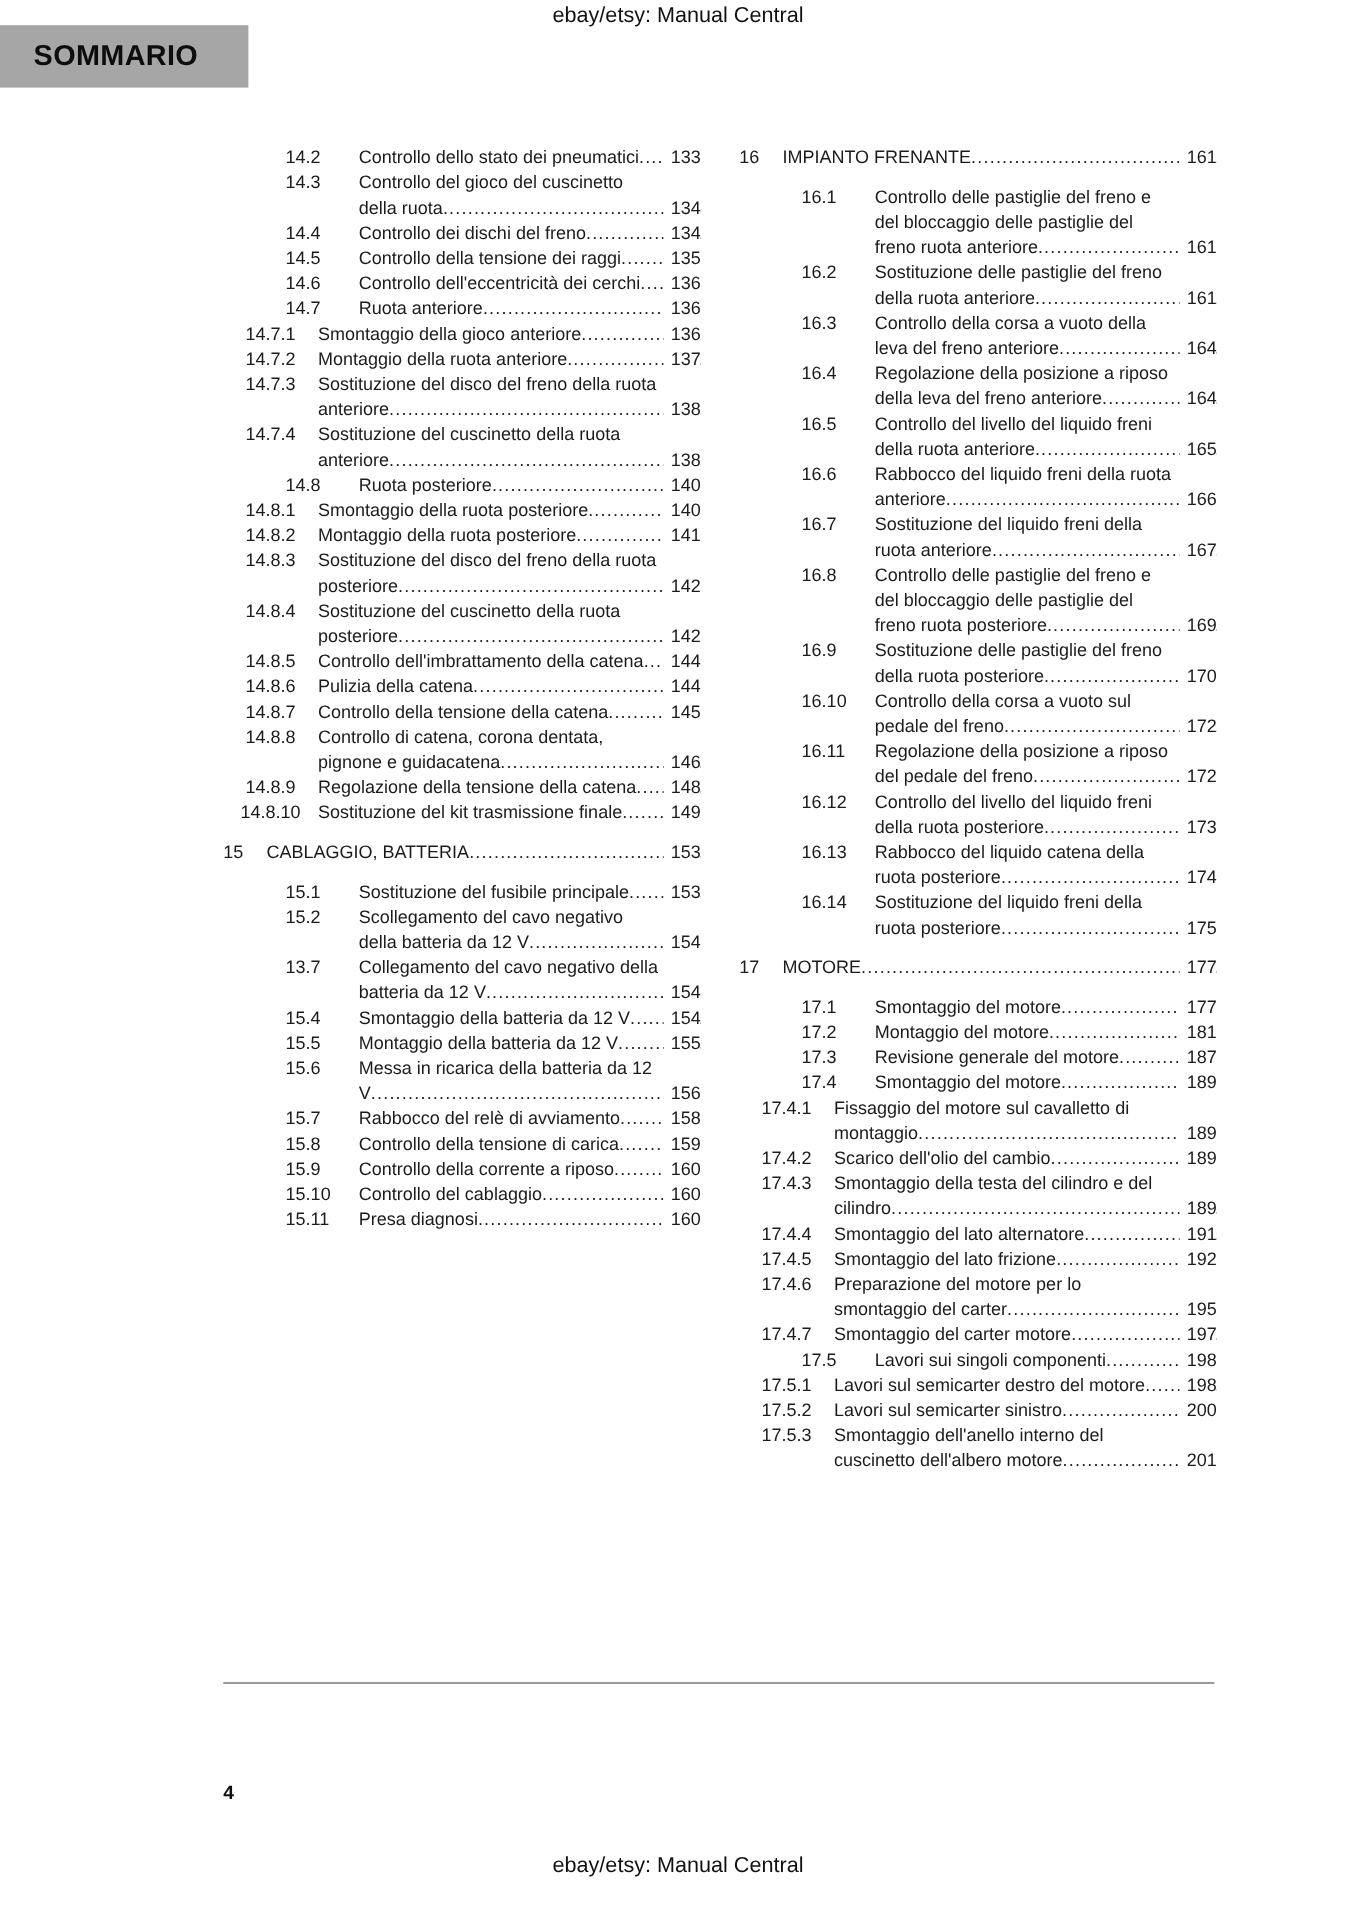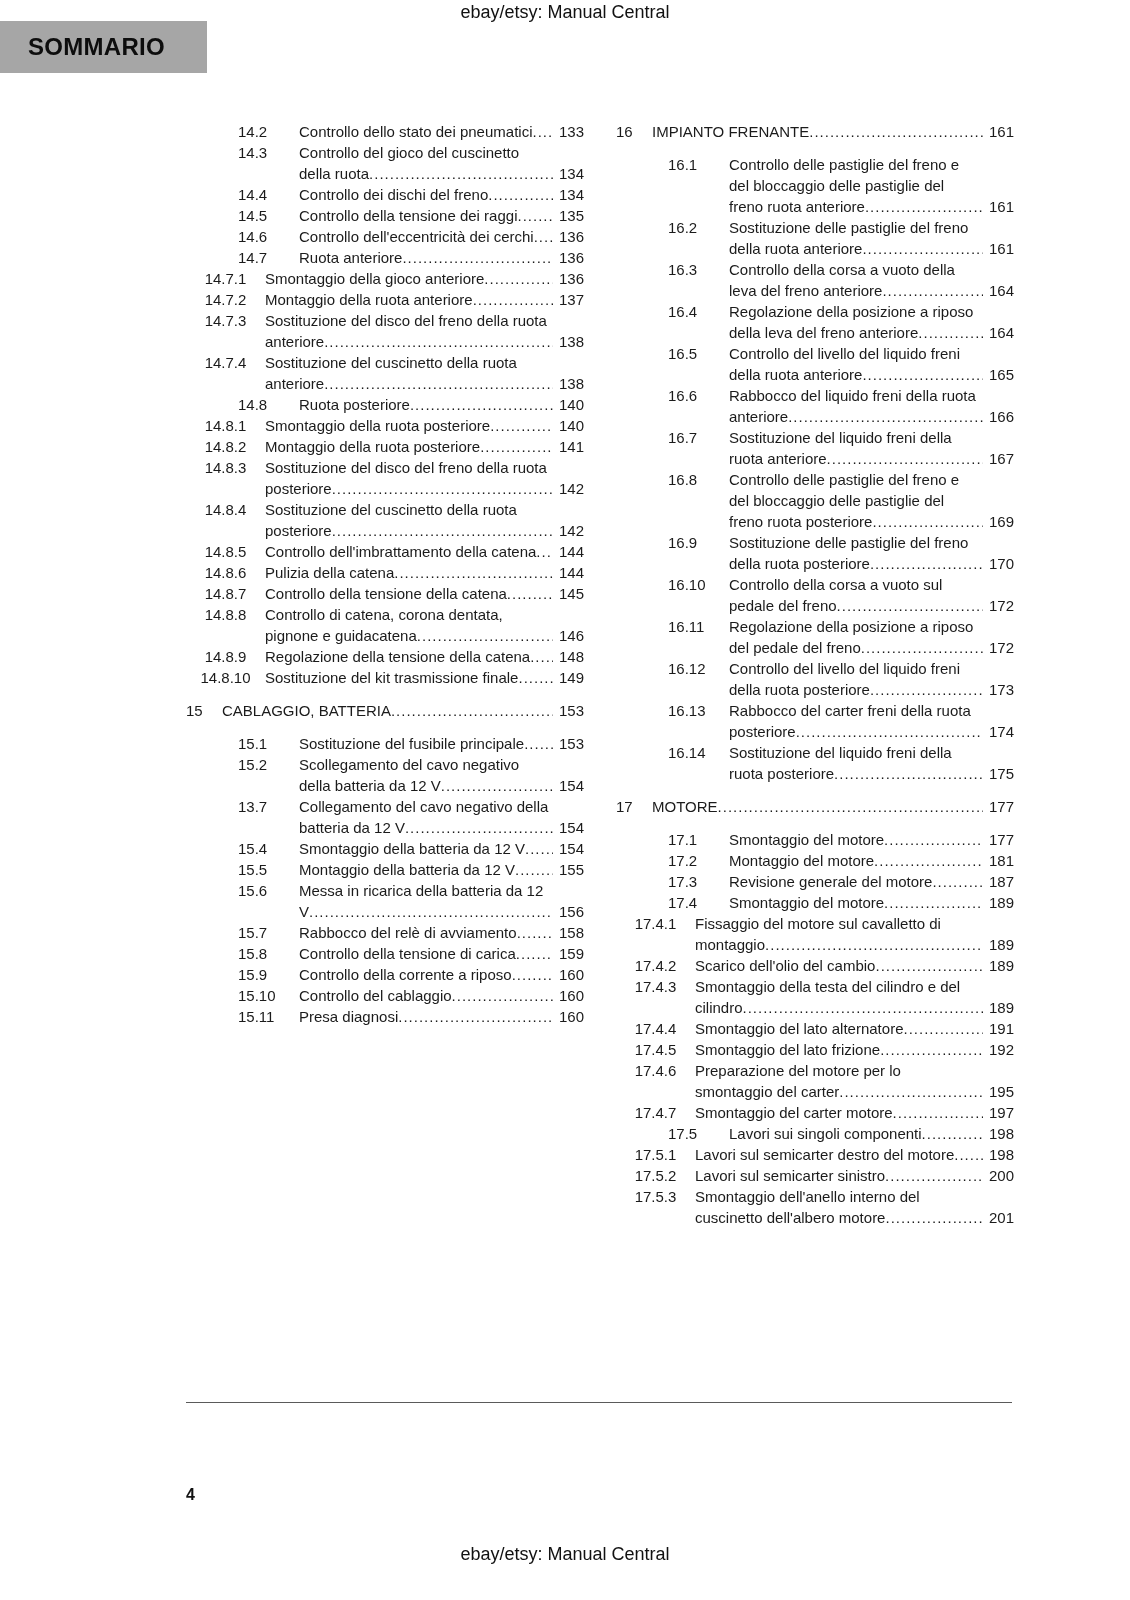--- a/index.html
+++ b/index.html
@@ -258,21 +258,21 @@
       <div class="entry lvl1">
         <span class="num">16.11</span>
         <span class="body"><span class="title">Regolazione della posizione a riposo del pedale del freno</span><span class="page">172</span></span>
       </div>
       <div class="entry lvl1">
         <span class="num">16.12</span>
         <span class="body"><span class="title">Controllo del livello del liquido freni della ruota posteriore</span><span class="page">173</span></span>
       </div>
       <div class="entry lvl1">
         <span class="num">16.13</span>
-        <span class="body"><span class="title">Rabbocco del carter freni della ruota posteriore</span><span class="page">174</span></span>
+        <span class="body"><span class="title">Rabbocco del liquido catena della ruota posteriore</span><span class="page">174</span></span>
       </div>
       <div class="entry lvl1">
         <span class="num">16.14</span>
         <span class="body"><span class="title">Sostituzione del liquido freni della ruota posteriore</span><span class="page">175</span></span>
       </div>
       <div class="entry lvl0">
         <span class="num">17</span>
         <span class="body"><span class="title">MOTORE</span><span class="page">177</span></span>
       </div>
       <div class="entry lvl1">

